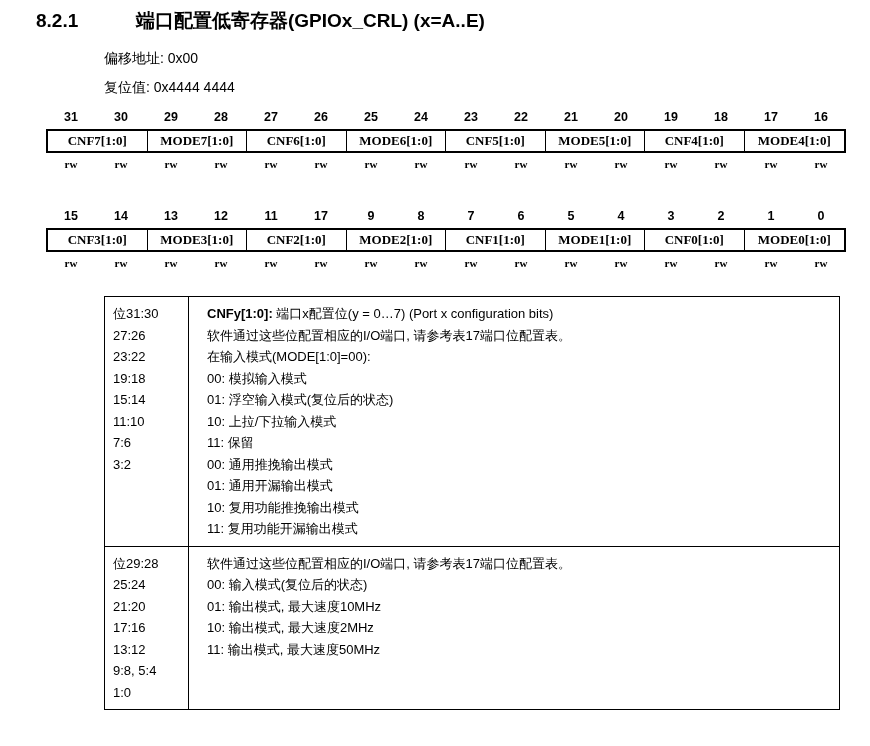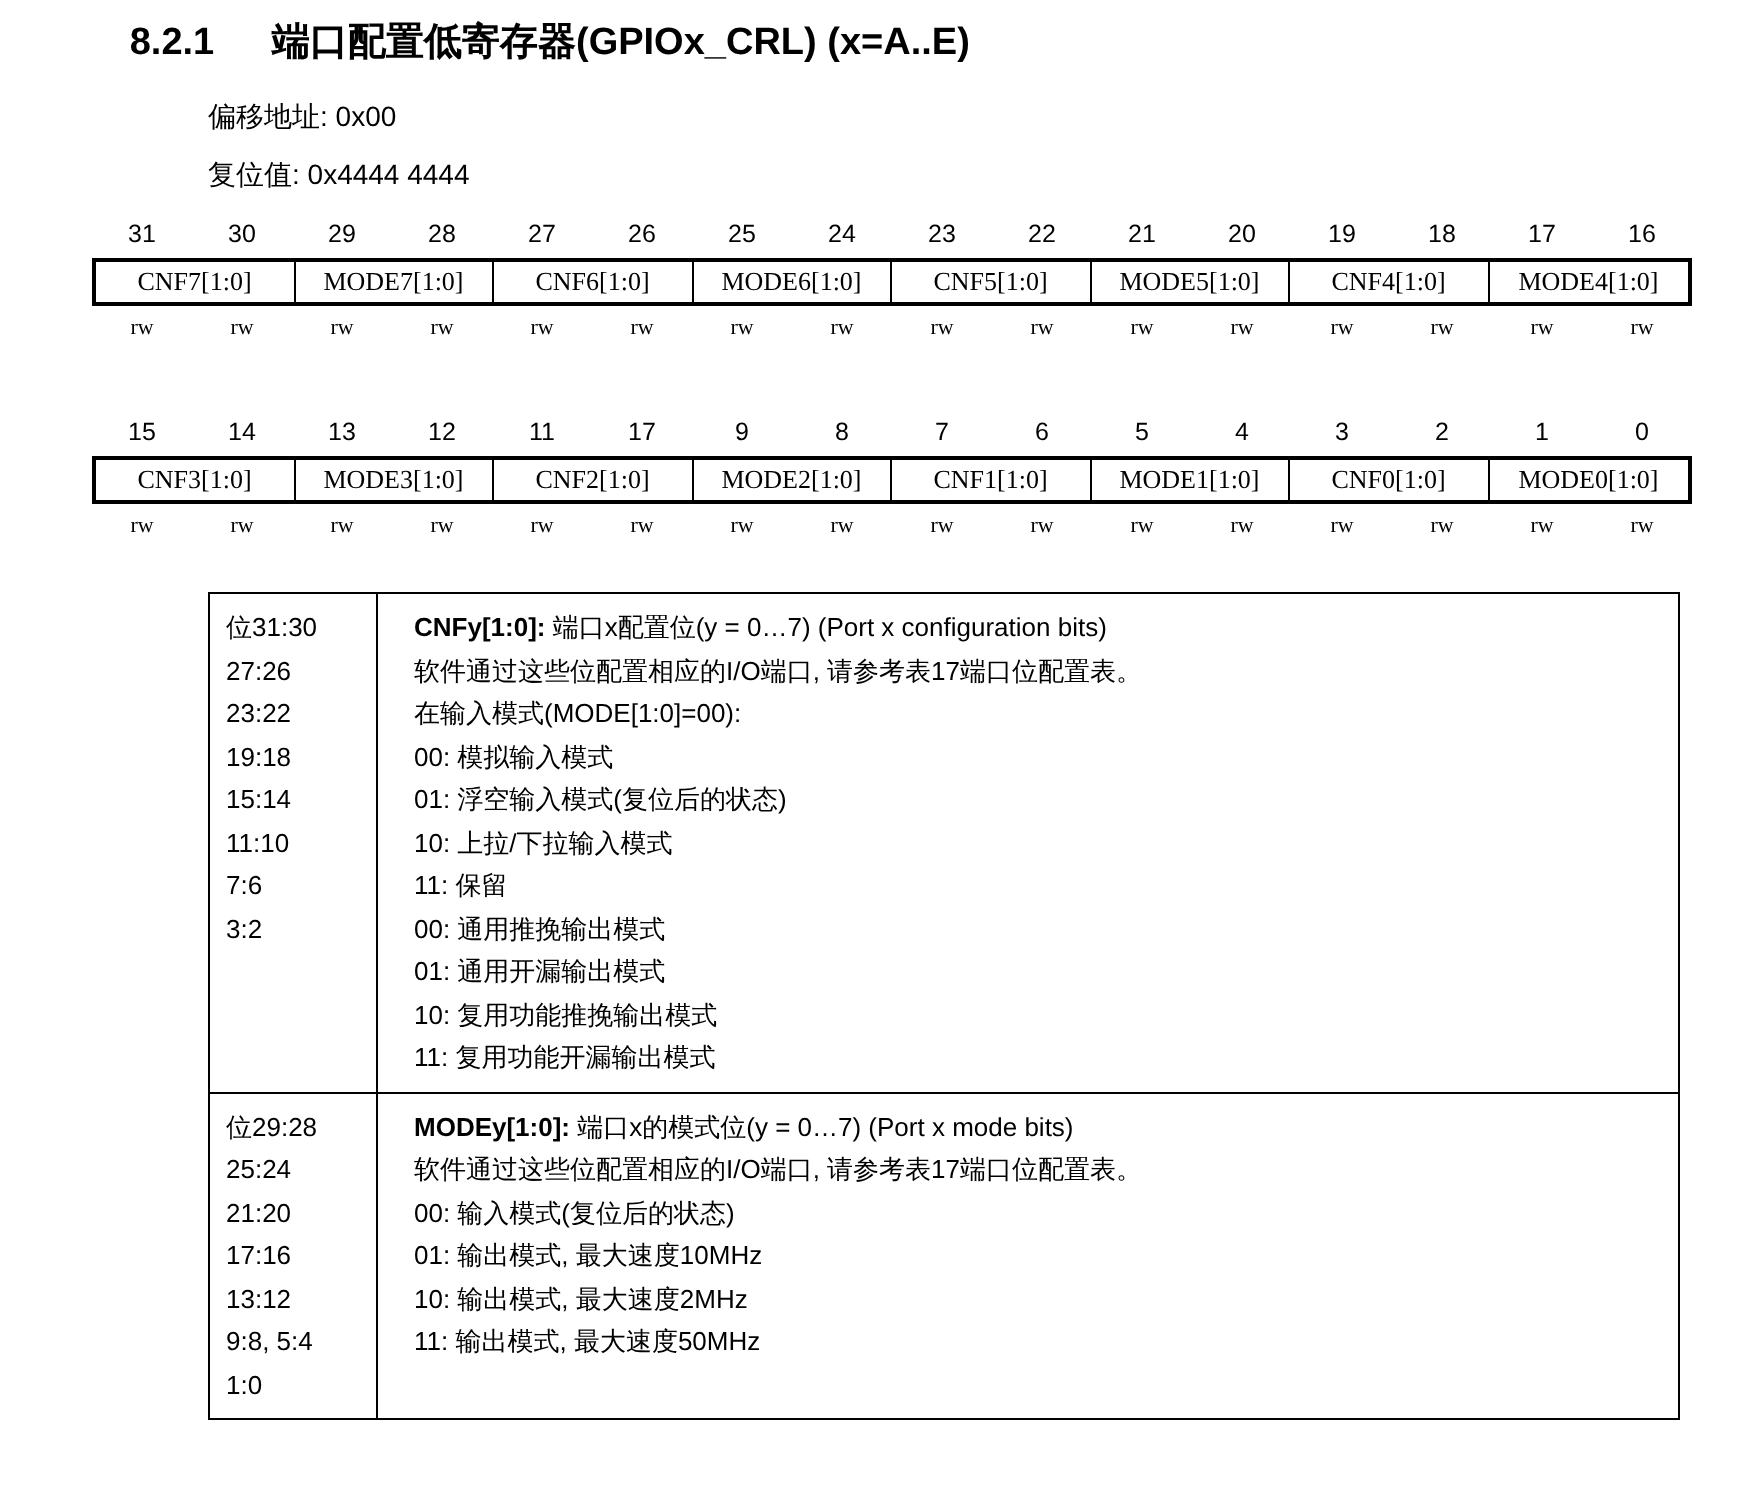--- a/index.html
+++ b/index.html
@@ -27,21 +27,20 @@
     left: 36px;
     top: 8px;
     display: flex;
     align-items: baseline;
     font-weight: bold;
     font-size: 19px;
     letter-spacing: 0px;
   }
   .heading .num {
     width: 100px;
-    text-align: center;
   }
   .heading .title {
     font-size: 19px;
   }
 
   
   .metaline {
     position: absolute;
     left: 104px;
     font-size: 14px;
@@ -50,20 +49,21 @@
   .metaline .lbl { }
   .metaline .val { }
   #offset-line { top: 50px; }
   #reset-line  { top: 79px; }
 
   
   .bitblock {
     position: absolute;
     left: 46px;
     width: 800px;
+    font-weight: bold;
   }
   #bitblock-high { top: 108px; }
   #bitblock-low  { top: 207px; }
 
   .bitnums {
     display: flex;
     width: 800px;
     font-size: 12.5px;
     height: 18px;
     line-height: 18px;
@@ -304,21 +304,20 @@
       <div class="desc-bits">
         <div>位29:28</div>
         <div>25:24</div>
         <div>21:20</div>
         <div>17:16</div>
         <div>13:12</div>
         <div>9:8, 5:4</div>
         <div>1:0</div>
       </div>
       <div class="desc-body">
-        <p class="first"><b>MODEy[1:0]:</b><span> 端口x的模式位(y = 0…7) (Port x mode bits)</span></p>
         <p>软件通过这些位配置相应的I/O端口, 请参考表17端口位配置表。</p>
         <p>00: 输入模式(复位后的状态)</p>
         <p>01: 输出模式, 最大速度10MHz</p>
         <p>10: 输出模式, 最大速度2MHz</p>
         <p>11: 输出模式, 最大速度50MHz</p>
       </div>
     </div>
 
   </div>
 

